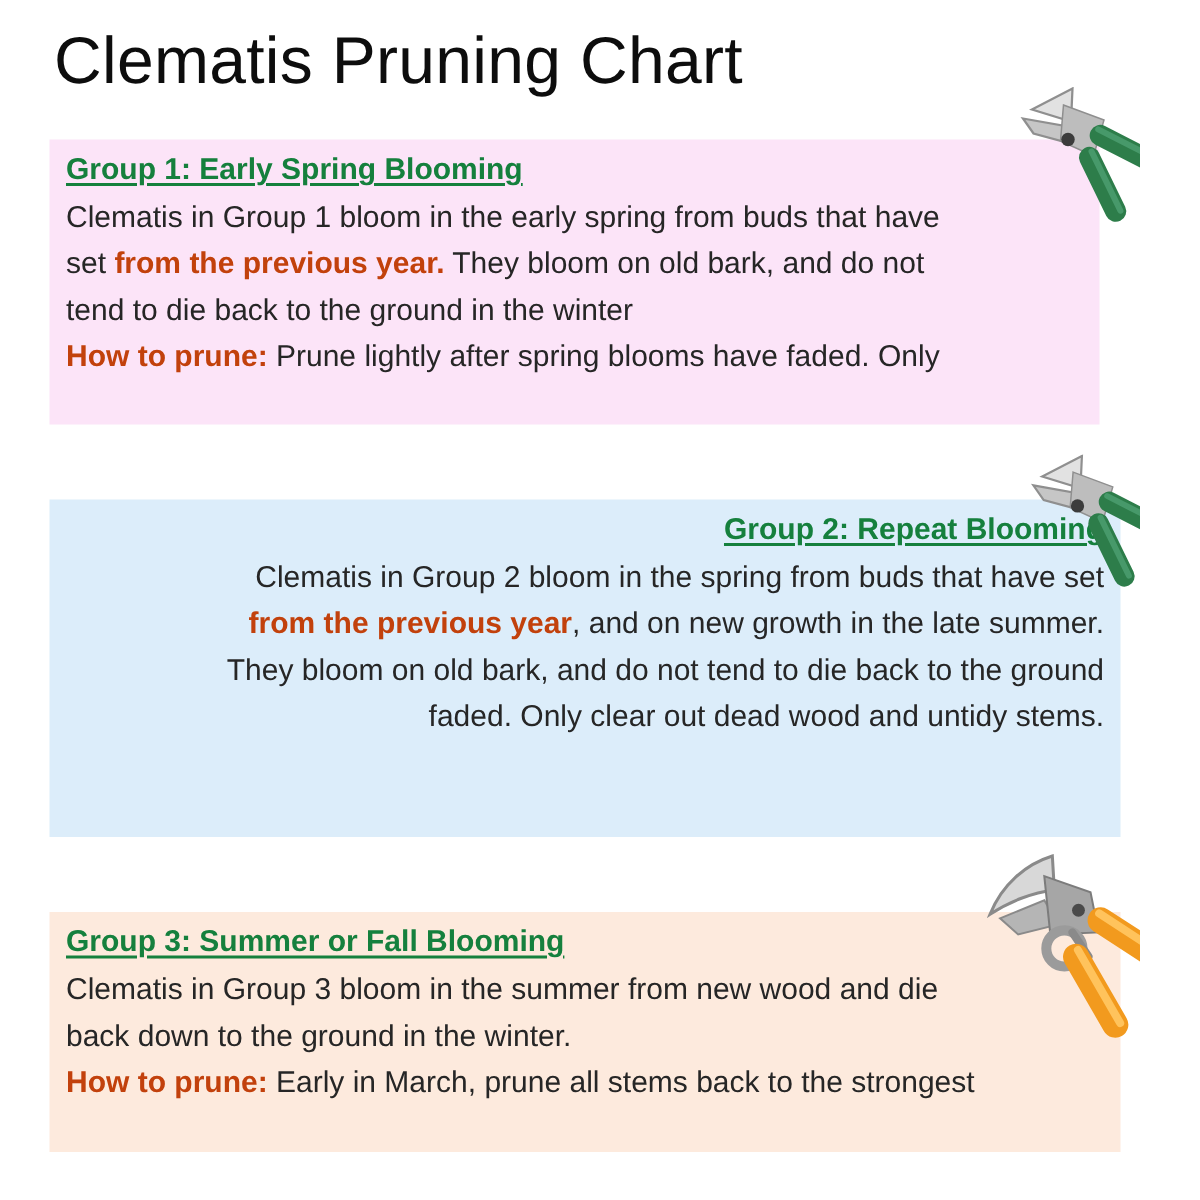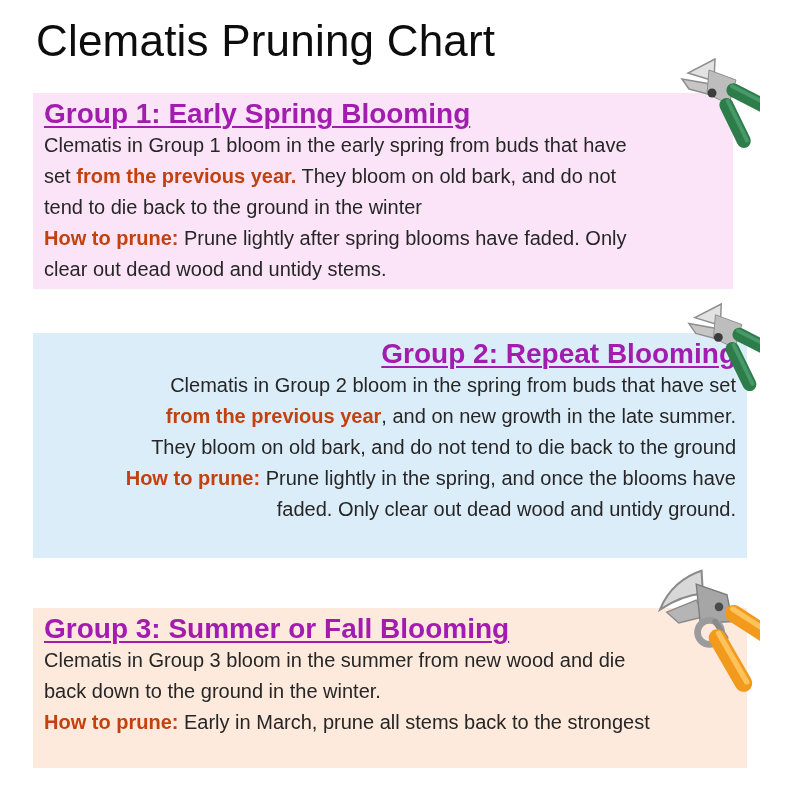--- a/index.html
+++ b/index.html
@@ -32,24 +32,24 @@
     left: 33px;
     box-sizing: border-box;
     padding: 4px 11px;
     z-index: 1;
   }
   .group-1 { top: 93px;  width: 700px; min-height: 190px; background: #fce4f8; }
   .group-2 { top: 333px; width: 714px; min-height: 225px; background: #dcedfa; text-align: right; }
   .group-3 { top: 608px; width: 714px; min-height: 160px; background: #fdeadd; }
   .group-heading {
     margin: 0;
-    font-size: 28px;
+    font-size: 20px;
     line-height: 33px;
     font-weight: 700;
-    color: #a21caf;
+    color: #15803d;
     text-decoration: underline;
     text-decoration-thickness: 2px;
     text-underline-offset: 3px;
     white-space: nowrap;
   }
   .text-line {
     margin: 0;
     font-size: 20px;
     line-height: 31px;
     color: #262626;
@@ -71,30 +71,28 @@
 <div class="canvas">
 
   <h1 class="page-title">Clematis Pruning Chart</h1>
 
   <section class="group-card group-1">
     <h2 class="group-heading">Group 1: Early Spring Blooming</h2>
     <p class="text-line"><span>Clematis in Group 1 bloom in the early spring from buds that have</span><b></b><span></span></p>
     <p class="text-line"><span>set </span><b>from the previous year.</b><span> They bloom on old bark, and do not</span></p>
     <p class="text-line"><span>tend to die back to the ground in the winter</span><b></b><span></span></p>
     <p class="text-line"><span></span><b>How to prune:</b><span> Prune lightly after spring blooms have faded. Only</span></p>
-    <p class="text-line"><span>clear out dead wood and untidy stems.</span><b></b><span></span></p>
   </section>
 
   <section class="group-card group-2">
     <h2 class="group-heading">Group 2: Repeat Blooming</h2>
     <p class="text-line"><span>Clematis in Group 2 bloom in the spring from buds that have set</span><b></b><span></span></p>
     <p class="text-line"><span></span><b>from the previous year</b><span>, and on new growth in the late summer.</span></p>
     <p class="text-line"><span>They bloom on old bark, and do not tend to die back to the ground</span><b></b><span></span></p>
-    <p class="text-line"><span></span><b>How to prune:</b><span> Prune lightly in the spring, and once the blooms have</span></p>
-    <p class="text-line"><span>faded. Only clear out dead wood and untidy ground.</span><b></b><span></span></p>
+    <p class="text-line"><span>faded. Only clear out dead wood and untidy stems.</span><b></b><span></span></p>
   </section>
 
   <section class="group-card group-3">
     <h2 class="group-heading">Group 3: Summer or Fall Blooming</h2>
     <p class="text-line"><span>Clematis in Group 3 bloom in the summer from new wood and die</span><b></b><span></span></p>
     <p class="text-line"><span>back down to the ground in the winter.</span><b></b><span></span></p>
     <p class="text-line"><span></span><b>How to prune:</b><span> Early in March, prune all stems back to the strongest</span></p>
   </section>
 
   <div class="shears shears-1">

